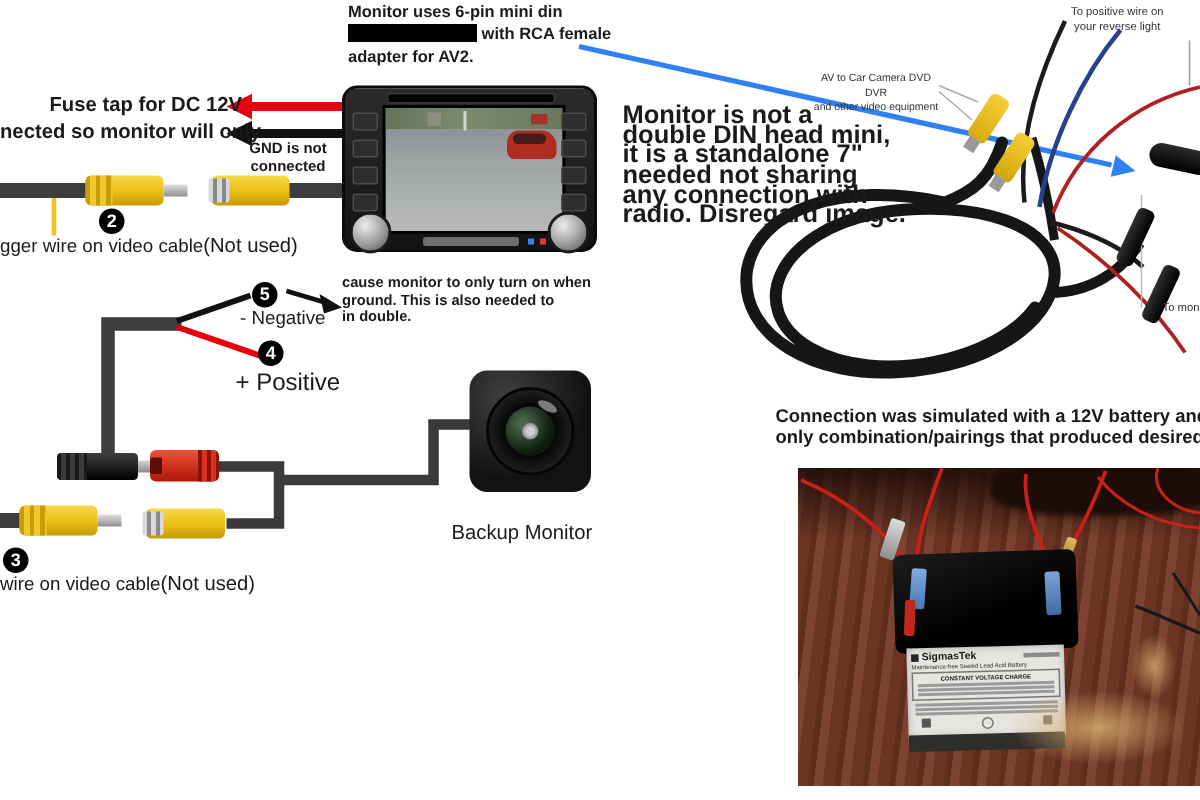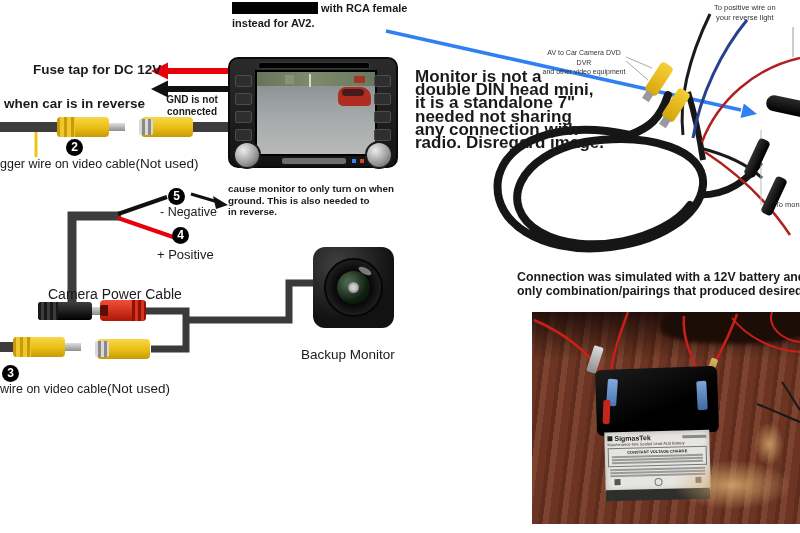--- a/index.html
+++ b/index.html
@@ -182,30 +182,31 @@
         <div style="width:6px;height:6px;border:1px solid #777;border-radius:50%"></div>
         <div style="width:6px;height:6px;background:#777"></div>
       </div>
     </div>
     <div class="abs" style="left:74px;top:177px;width:104px;height:11px;background:#2e2e2c;transform:rotate(-1.5deg)"></div>
     <div class="abs" style="left:140px;top:148px;width:120px;height:50px;background:radial-gradient(ellipse,rgba(216,172,110,.85),rgba(216,172,110,0) 70%)"></div>
     <div class="abs" style="left:222px;top:110px;width:30px;height:44px;background:radial-gradient(ellipse,rgba(216,172,110,.8),rgba(216,172,110,0) 70%)"></div>
   </div>
 
   <div class="note" style="left:232px;top:1px;font-size:11px;line-height:15px">
+    <div>Monitor uses 6-pin mini din</div>
     <div>
       <span style="display:inline-block;width:86px;height:12px;background:#000;vertical-align:-2px"></span>
       <span>with RCA female</span>
     </div>
-    <div>instead for AV2.</div>
+    <div>adapter for AV2.</div>
   </div>
 
   <div class="note" style="left:33px;top:62px;font-size:13.5px">Fuse tap for DC 12V</div>
 
-  <div class="note" style="left:4px;top:96px;font-size:13.5px">when car is in reverse</div>
+  <div class="note" style="left:0;top:80px;font-size:13.5px">nected so monitor will only</div>
 
   <div class="note" style="left:163px;top:94px;font-size:10px;line-height:12px;width:58px;text-align:center">
     <div>GND is not</div>
     <div>connected</div>
   </div>
 
   <div class="note" style="left:415px;top:70px;font-size:17px;line-height:13.2px">
     <div>Monitor is not a</div>
     <div>double DIN head mini,</div>
     <div>it is a standalone 7"</div>
@@ -215,29 +216,28 @@
   </div>
 
   <div class="badge" style="left:66px;top:139px">2</div>
   <div class="abs" style="left:0;top:156px;font-size:12.5px">
     <span>gger wire on video cable</span><span class="b" style="font-size:13.5px">(Not used)</span>
   </div>
 
   <div class="badge" style="left:168px;top:188px">5</div>
   <div class="abs" style="left:160px;top:205px;font-size:12.5px">- Negative</div>
   <div class="badge" style="left:172px;top:227px">4</div>
-  <div class="abs" style="left:157px;top:247px;font-size:13px">+ Positive</div>
+  <div class="abs" style="left:157px;top:247px;font-size:16px">+ Positive</div>
 
   <div class="note" style="left:228px;top:183px;font-size:9.8px;line-height:11.6px">
     <div>cause monitor to only turn on when</div>
     <div>ground. This is also needed to</div>
-    <div>in reverse.</div>
-  </div>
-
-  <div class="abs" style="left:48px;top:286px;font-size:14px">Camera Power Cable</div>
+    <div>in double.</div>
+  </div>
+
 
   <div class="badge" style="left:2px;top:365px">3</div>
   <div class="abs" style="left:0;top:381px;font-size:12.5px">
     <span>wire on video cable</span><span class="b" style="font-size:13.5px">(Not used)</span>
   </div>
 
   <div class="abs" style="left:301px;top:347px;font-size:13.5px">Backup Monitor</div>
 
   <div class="tinylbl" style="left:714px;top:3px;text-align:center">
     <div>To positive wire on</div>

